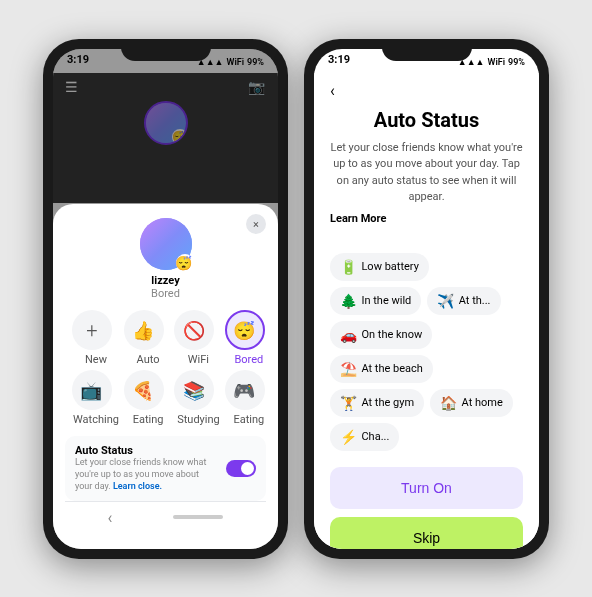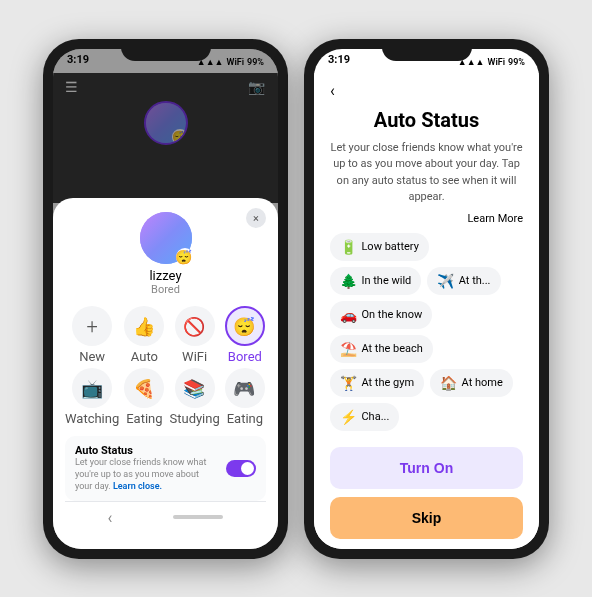--- a/index.html
+++ b/index.html
@@ -210,21 +210,21 @@
       font-size: 14px;
       background: #fff;
       border-radius: 50%;
       width: 18px;
       height: 18px;
       display: flex;
       align-items: center;
       justify-content: center;
     }
 
-    .modal-username { font-size: 13px; font-weight: 400; color: #000; }
+    .modal-username { font-size: 11px; font-weight: 700; color: #000; }
     .modal-status { font-size: 11px; color: #888; }
 
     .status-grid {
       display: grid;
       grid-template-columns: repeat(4, 1fr);
       gap: 4px;
       margin-bottom: 10px;
     }
 
     .status-item {
@@ -249,21 +249,21 @@
       border: 2px solid #7c3aed;
       background: #ede9fe;
     }
 
     .status-icon-circle.plus {
       font-size: 20px;
       color: #555;
       font-weight: 300;
     }
 
-    .status-label { font-size: 13px; color: #555; text-align: center; }
+    .status-label { font-size: 11px; color: #555; text-align: center; margin-left: 8px; }
     .status-label.selected { color: #7c3aed; }
 
     .auto-status-bar {
       background: #f9fafb;
       border-radius: 10px;
       padding: 8px 10px;
       display: flex;
       align-items: center;
       gap: 8px;
     }
@@ -328,24 +328,24 @@
     .as-desc {
       font-size: 11px;
       color: #555;
       text-align: center;
       line-height: 1.5;
       margin-bottom: 6px;
     }
 
     .as-learn-more {
       font-size: 11px;
-      font-weight: 400;
-      text-align: right;
+      font-weight: 700;
+      text-align: left;
       color: #000;
-      margin-bottom: 8px;
+      margin-bottom: 28px;
       display: block;
     }
 
     .status-chips-area {
       display: flex;
       flex-wrap: wrap;
       gap: 6px;
       margin-bottom: 16px;
     }
 
@@ -363,33 +363,33 @@
 
     .chip-emoji { font-size: 14px; }
 
     .action-btn {
       display: block;
       width: 100%;
       padding: 13px;
       border-radius: 10px;
       text-align: center;
       font-size: 14px;
-      font-weight: 700;
+      font-weight: 400;
       margin-bottom: 8px;
       border: none;
       cursor: pointer;
     }
 
     .btn-turn-on {
       background: #ede9fe;
       color: #7c3aed;
     }
 
     .btn-skip {
-      background: #fdba74;
+      background: #bef264;
       color: #000;
     }
 
     .home-indicator {
       width: 50px;
       height: 4px;
       background: #ccc;
       border-radius: 2px;
     }
   </style>

